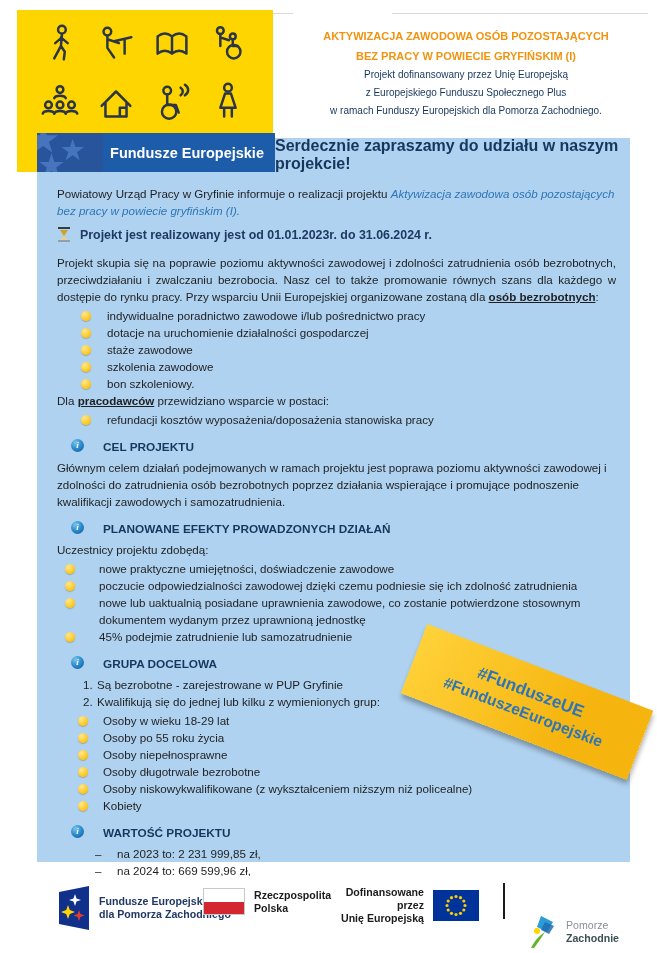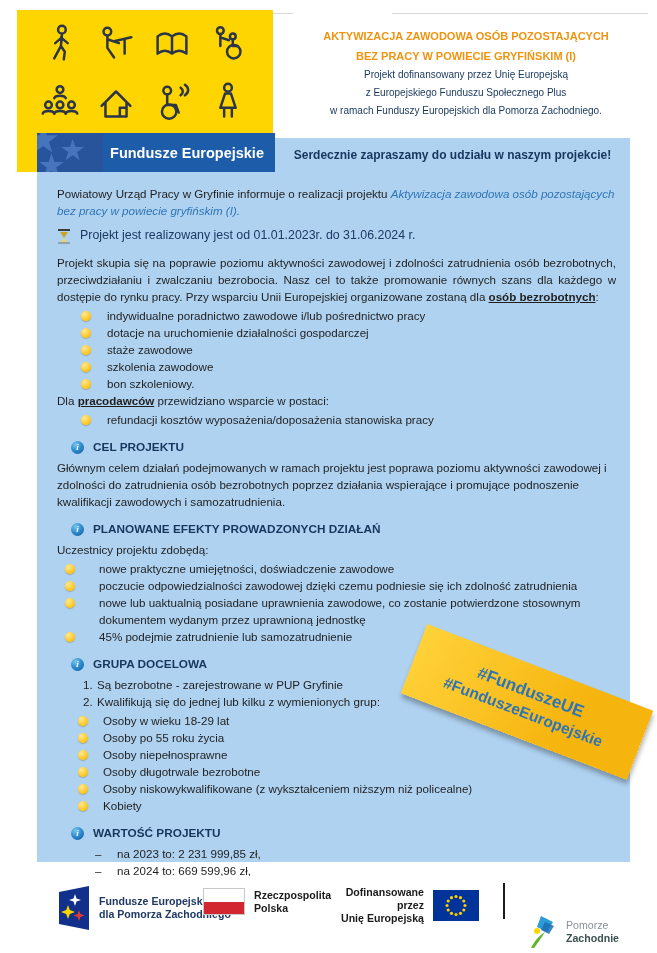--- a/index.html
+++ b/index.html
@@ -26,44 +26,44 @@
   .stars-chip span{position:absolute;color:#4775BD;font-weight:bold;}
   .brand-label{flex:1;text-align:center;color:#fff;font-weight:bold;font-size:14.5px;padding-right:4px;}
 
   
   .header-text{position:absolute;left:282px;top:26px;width:368px;text-align:center;}
   .title-line{color:var(--title_orange);font-weight:bold;font-size:11px;line-height:20px;}
   .subtitle-line{color:var(--navy);font-size:10px;line-height:18px;}
 
   .invite-strip{position:absolute;left:275px;top:138px;width:355px;height:34px;
                 background:var(--panel_blue);display:flex;align-items:center;justify-content:center;
-                color:var(--navy);font-weight:bold;font-size:12px;z-index:1;}
+                color:var(--navy);font-weight:bold;font-size:16px;z-index:1;}
 
   
   .panel{position:absolute;left:37px;top:172px;width:593px;height:690px;background:var(--panel_blue);
          box-sizing:border-box;padding:13px 14px 0 20px;font-size:11.6px;line-height:17px;}
   .panel p{margin:0;}
   .intro-lead{margin-bottom:6px;}
   .italic-blue{color:var(--accent_blue);font-style:italic;}
-  .duration{display:flex;align-items:flex-end;gap:9px;margin:8px 0 10px 0;
-            color:#1F3864;font-weight:normal;font-size:12.4px;}
+  .duration{display:flex;align-items:flex-start;gap:9px;margin:8px 0 10px 0;
+            color:#1F3864;font-weight:bold;font-size:12.4px;}
   .justify{text-align:justify;}
   .u{text-decoration:underline;}
 
   ul.gold{list-style:none;margin:2px 0 0 0;padding:0;}
   ul.gold li{position:relative;padding-left:50px;min-height:17px;}
   ul.gold li::before{content:"";position:absolute;left:24px;top:4px;width:10px;height:10px;border-radius:50%;
        background:radial-gradient(circle at 35% 30%, #ffe98f 0%, #ffd34d 40%, var(--bullet_gold) 78%);
        box-shadow:0 1px 1px rgba(120,90,0,.35);}
   ul.gold.tight li{padding-left:42px;}
   ul.gold.tight li::before{left:8px;}
   ul.gold.mid li{padding-left:46px;}
   ul.gold.mid li::before{left:21px;}
 
-  .sec-head{display:flex;align-items:center;gap:9px;margin:11px 0 3px 14px;
+  .sec-head{display:flex;gap:19px;margin:11px 0 3px 14px;
             color:var(--navy);font-weight:bold;font-size:11.8px;}
   .info{width:13px;height:13px;border-radius:50%;flex:none;text-align:center;
         background:radial-gradient(circle at 35% 28%, #7cc4ec 0%, #2f8fd0 45%, #1463A7 85%);
         color:#fff;font:italic bold 9px/13px "Liberation Serif",serif;}
   .info::after{content:"i";}
   .sec-body{margin-left:2px;}
   .sec-intro{margin-left:4px;}
 
   .num-item{padding-left:26px;}
   .num-item .n{display:inline-block;width:14px;}

